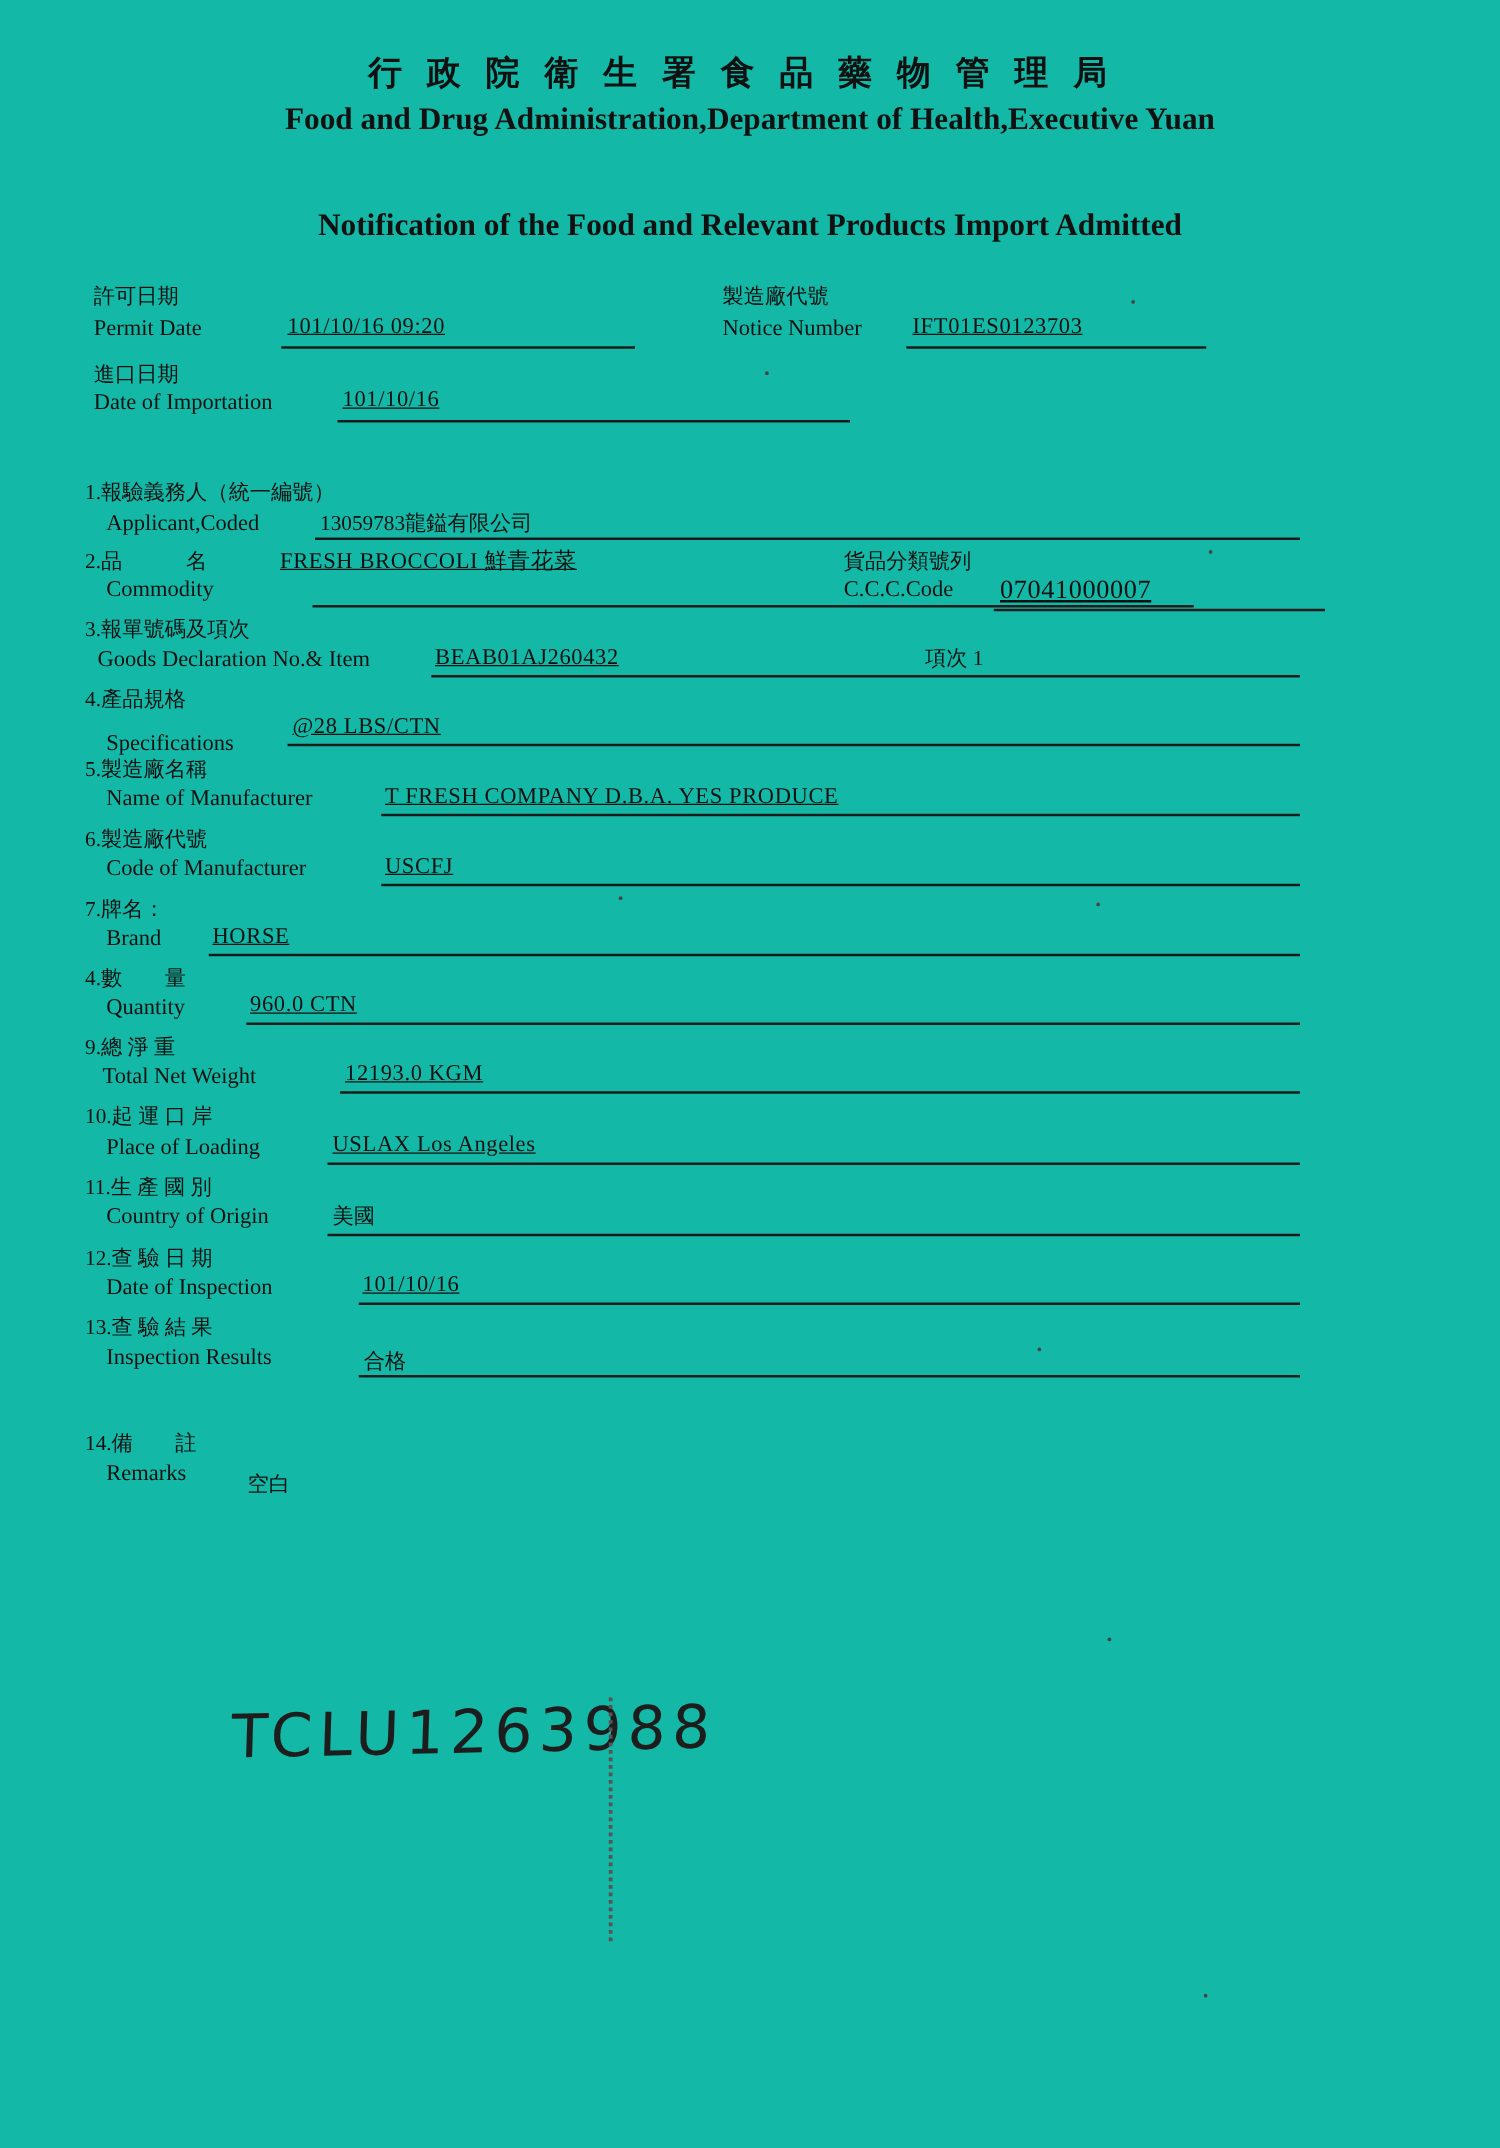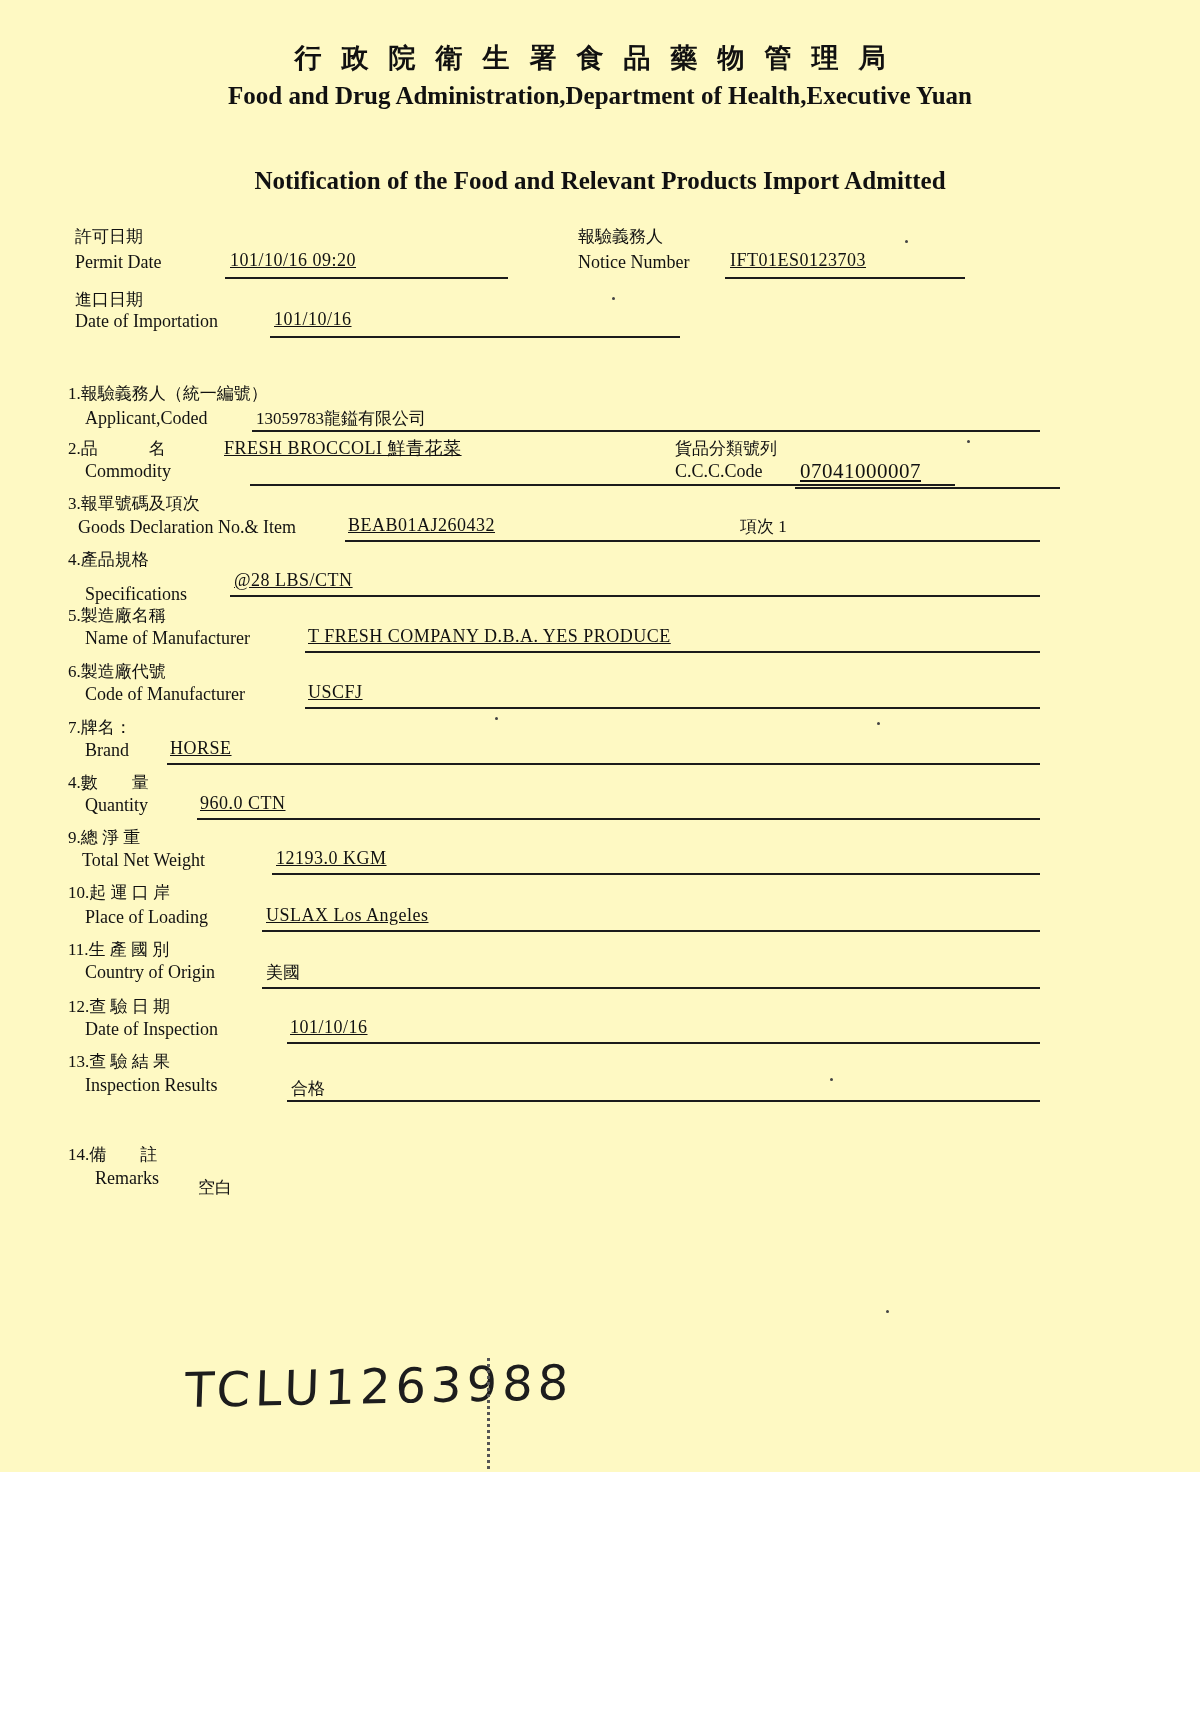--- a/index.html
+++ b/index.html
@@ -1,16 +1,16 @@
 <!DOCTYPE html>
 <html><head>
 <meta charset="utf-8">
 <style>
   html,body{margin:0;padding:0;background:#ffffff;}
-  .page{position:relative;width:1200px;height:1472px;background:#fef9c3;
+  .page{position:relative;width:1200px;height:1718px;background:#14b8a6;
         font-family:"Liberation Serif",serif;color:#111;overflow:hidden;}
   .abs{position:absolute;white-space:nowrap;}
   .ctr{left:0;right:0;text-align:center;}
   .hzh1{font-size:27px;font-weight:700;letter-spacing:20px;}
   .hen {font-size:25px;font-weight:700;}
   .hzh2{font-size:27px;font-weight:700;letter-spacing:12px;}
   .zh{font-size:17px;}
   .en{font-size:18px;}
   .val{font-size:18px;letter-spacing:0.5px;text-decoration:underline;}
   .valzh{font-size:17px;}
@@ -28,21 +28,21 @@
 
   <div class="abs ctr hzh1" style="top:40px">行政院衛生署食品藥物管理局</div>
   <div class="abs ctr hen" style="top:82px">Food and Drug Administration,Department of Health,Executive Yuan</div>
   <div class="abs ctr hen" style="top:167px">Notification of the Food and Relevant Products Import Admitted</div>
 
   <span class="abs zh" style="left:75px;top:225px">許可日期</span>
   <span class="abs en" style="left:75px;top:252px">Permit Date</span>
   <span class="abs val" style="left:230px;top:250px">101/10/16 09:20</span>
   <div class="uline" style="left:225px;top:277px;width:283px"></div>
 
-  <span class="abs zh" style="left:578px;top:225px">報驗義務人</span>
+  <span class="abs zh" style="left:578px;top:225px">製造廠代號</span>
   <span class="abs en" style="left:578px;top:252px">Notice Number</span>
   <span class="abs val" style="left:730px;top:250px">IFT01ES0123703</span>
   <div class="uline" style="left:725px;top:277px;width:240px"></div>
 
   <span class="abs zh" style="left:75px;top:288px">進口日期</span>
   <span class="abs en" style="left:75px;top:311px">Date of Importation</span>
   <span class="abs val" style="left:274px;top:309px">101/10/16</span>
   <div class="uline" style="left:270px;top:336px;width:410px"></div>
 
   <span class="abs zh" style="left:68px;top:382px">1.報驗義務人（統一編號）</span>
@@ -110,21 +110,21 @@
   <span class="abs en" style="left:85px;top:1019px">Date of Inspection</span>
   <span class="abs val" style="left:290px;top:1017px">101/10/16</span>
   <div class="uline" style="left:287px;top:1042px;width:753px"></div>
 
   <span class="abs zh" style="left:68px;top:1050px">13.查 驗 結 果</span>
   <span class="abs en" style="left:85px;top:1075px">Inspection Results</span>
   <span class="abs valzh" style="left:291px;top:1077px">合格</span>
   <div class="uline" style="left:287px;top:1100px;width:753px"></div>
 
   <span class="abs zh" style="left:68px;top:1143px">14.備　　註</span>
-  <span class="abs en" style="left:95px;top:1168px">Remarks</span>
+  <span class="abs en" style="left:85px;top:1168px">Remarks</span>
   <span class="abs valzh" style="left:198px;top:1176px">空白</span>
 
   <span class="abs hand" style="left:185px;top:1358px">TCLU1263988</span>
   <div class="dotline" style="left:487px;top:1358px;height:195px"></div>
 
   <div class="dot" style="left:905px;top:240px"></div>
   <div class="dot" style="left:612px;top:297px"></div>
   <div class="dot" style="left:967px;top:440px"></div>
   <div class="dot" style="left:495px;top:717px"></div>
   <div class="dot" style="left:877px;top:722px"></div>

